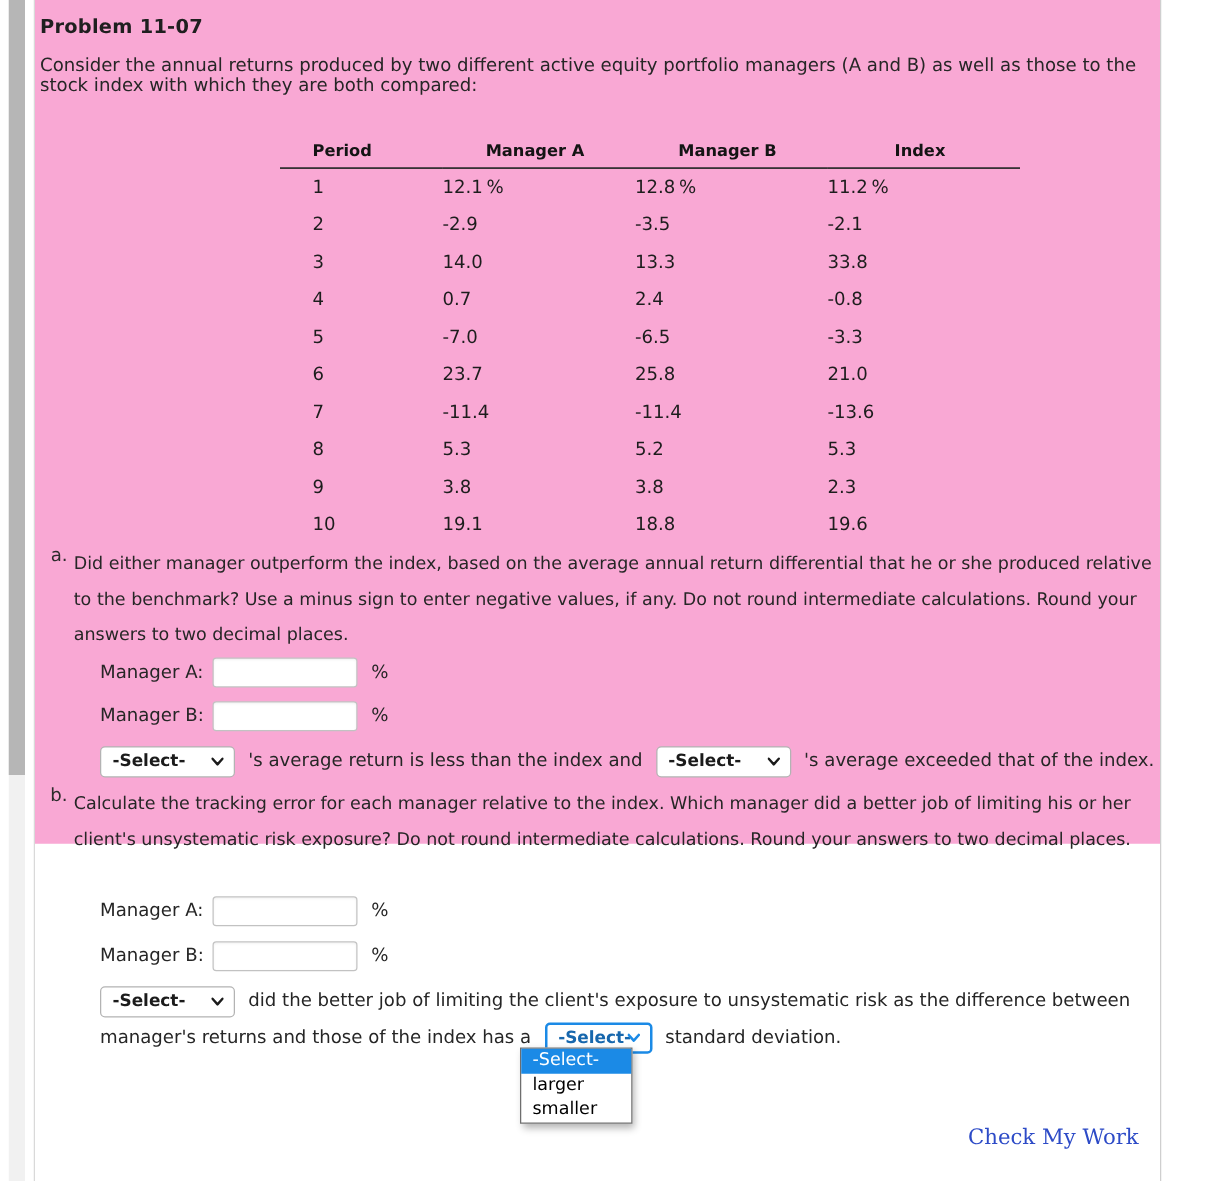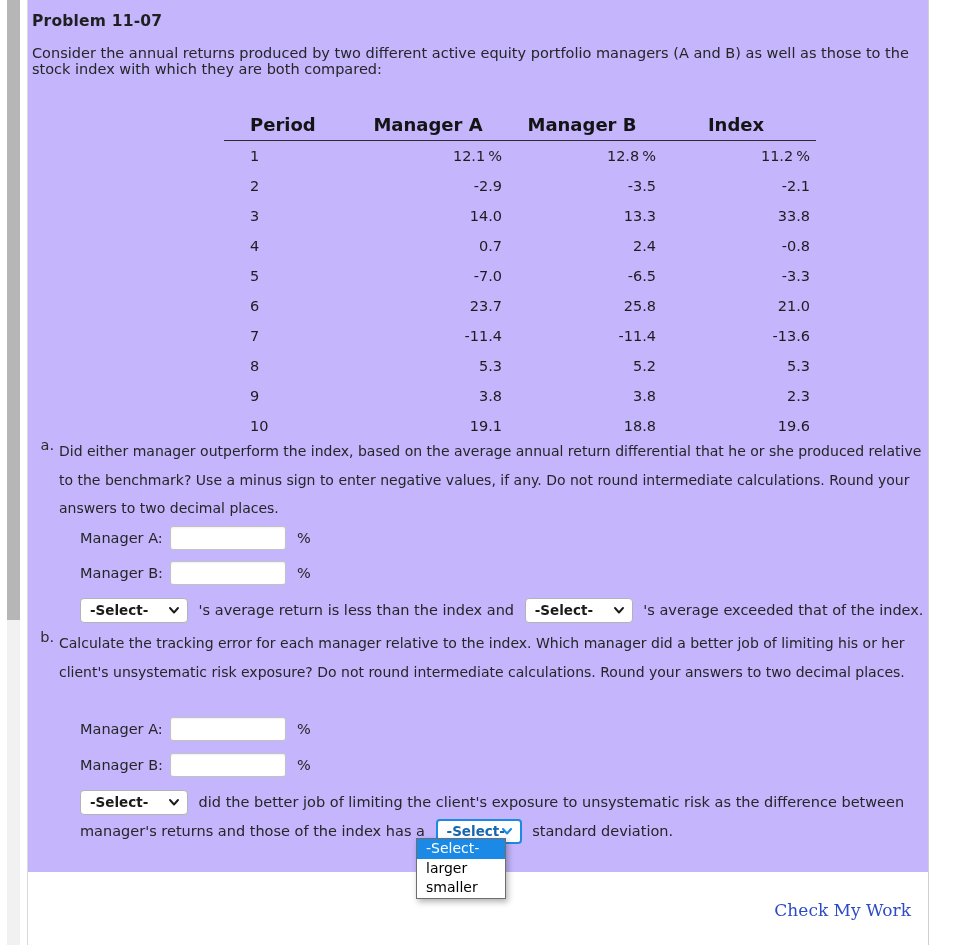--- a/index.html
+++ b/index.html
@@ -63,22 +63,22 @@
     background: linear-gradient(#c9c9cf, #e4e4ea);
     border-bottom: 1px solid #c8c8d2;
   }
 
   
   #content {
     position: absolute;
     left: 28px;
     top: 0;
     width: 900px;
-    height: 872px;
-    background: #c4b5fd;
+    height: 675px;
+    background: #f9a8d4;
     box-sizing: border-box;
   }
 
   .problem-title {
     position: absolute;
     left: 4px;
     top: 12px;
     font-weight: bold;
     font-size: 15.5px;
     color: #1f1f1f;
@@ -100,31 +100,31 @@
     position: absolute;
     left: 196px;
     top: 112px;
     border-collapse: collapse;
     font-size: 14.5px;
     color: #1d1d1d;
   }
   #returns-table th {
     font-weight: bold;
     padding: 2px 0 5px 0;
-    font-size: 18px;
+    font-size: 13px;
     color: #141414;
   }
   #returns-table thead tr {
     border-bottom: 1.4px solid #2b2b2b;
   }
   #returns-table td {
     padding: 7px 0 7px 0;
   }
   #returns-table .c-period { width: 104px; text-align: left; padding-left: 26px; }
-  #returns-table .c-val { width: 148px; text-align: right; padding-right: 6px; }
+  #returns-table .c-val { width: 148px; padding-right: 6px; }
   #returns-table th.c-period { text-align: left; padding-left: 26px; }
   #returns-table th.c-val { text-align: center; padding-right: 6px; }
   .pct { padding-left: 3px; }
 
   
   .q-block { position: absolute; width: 895px; }
   .q-label {
     position: absolute;
     left: 0;
     top: 0;

